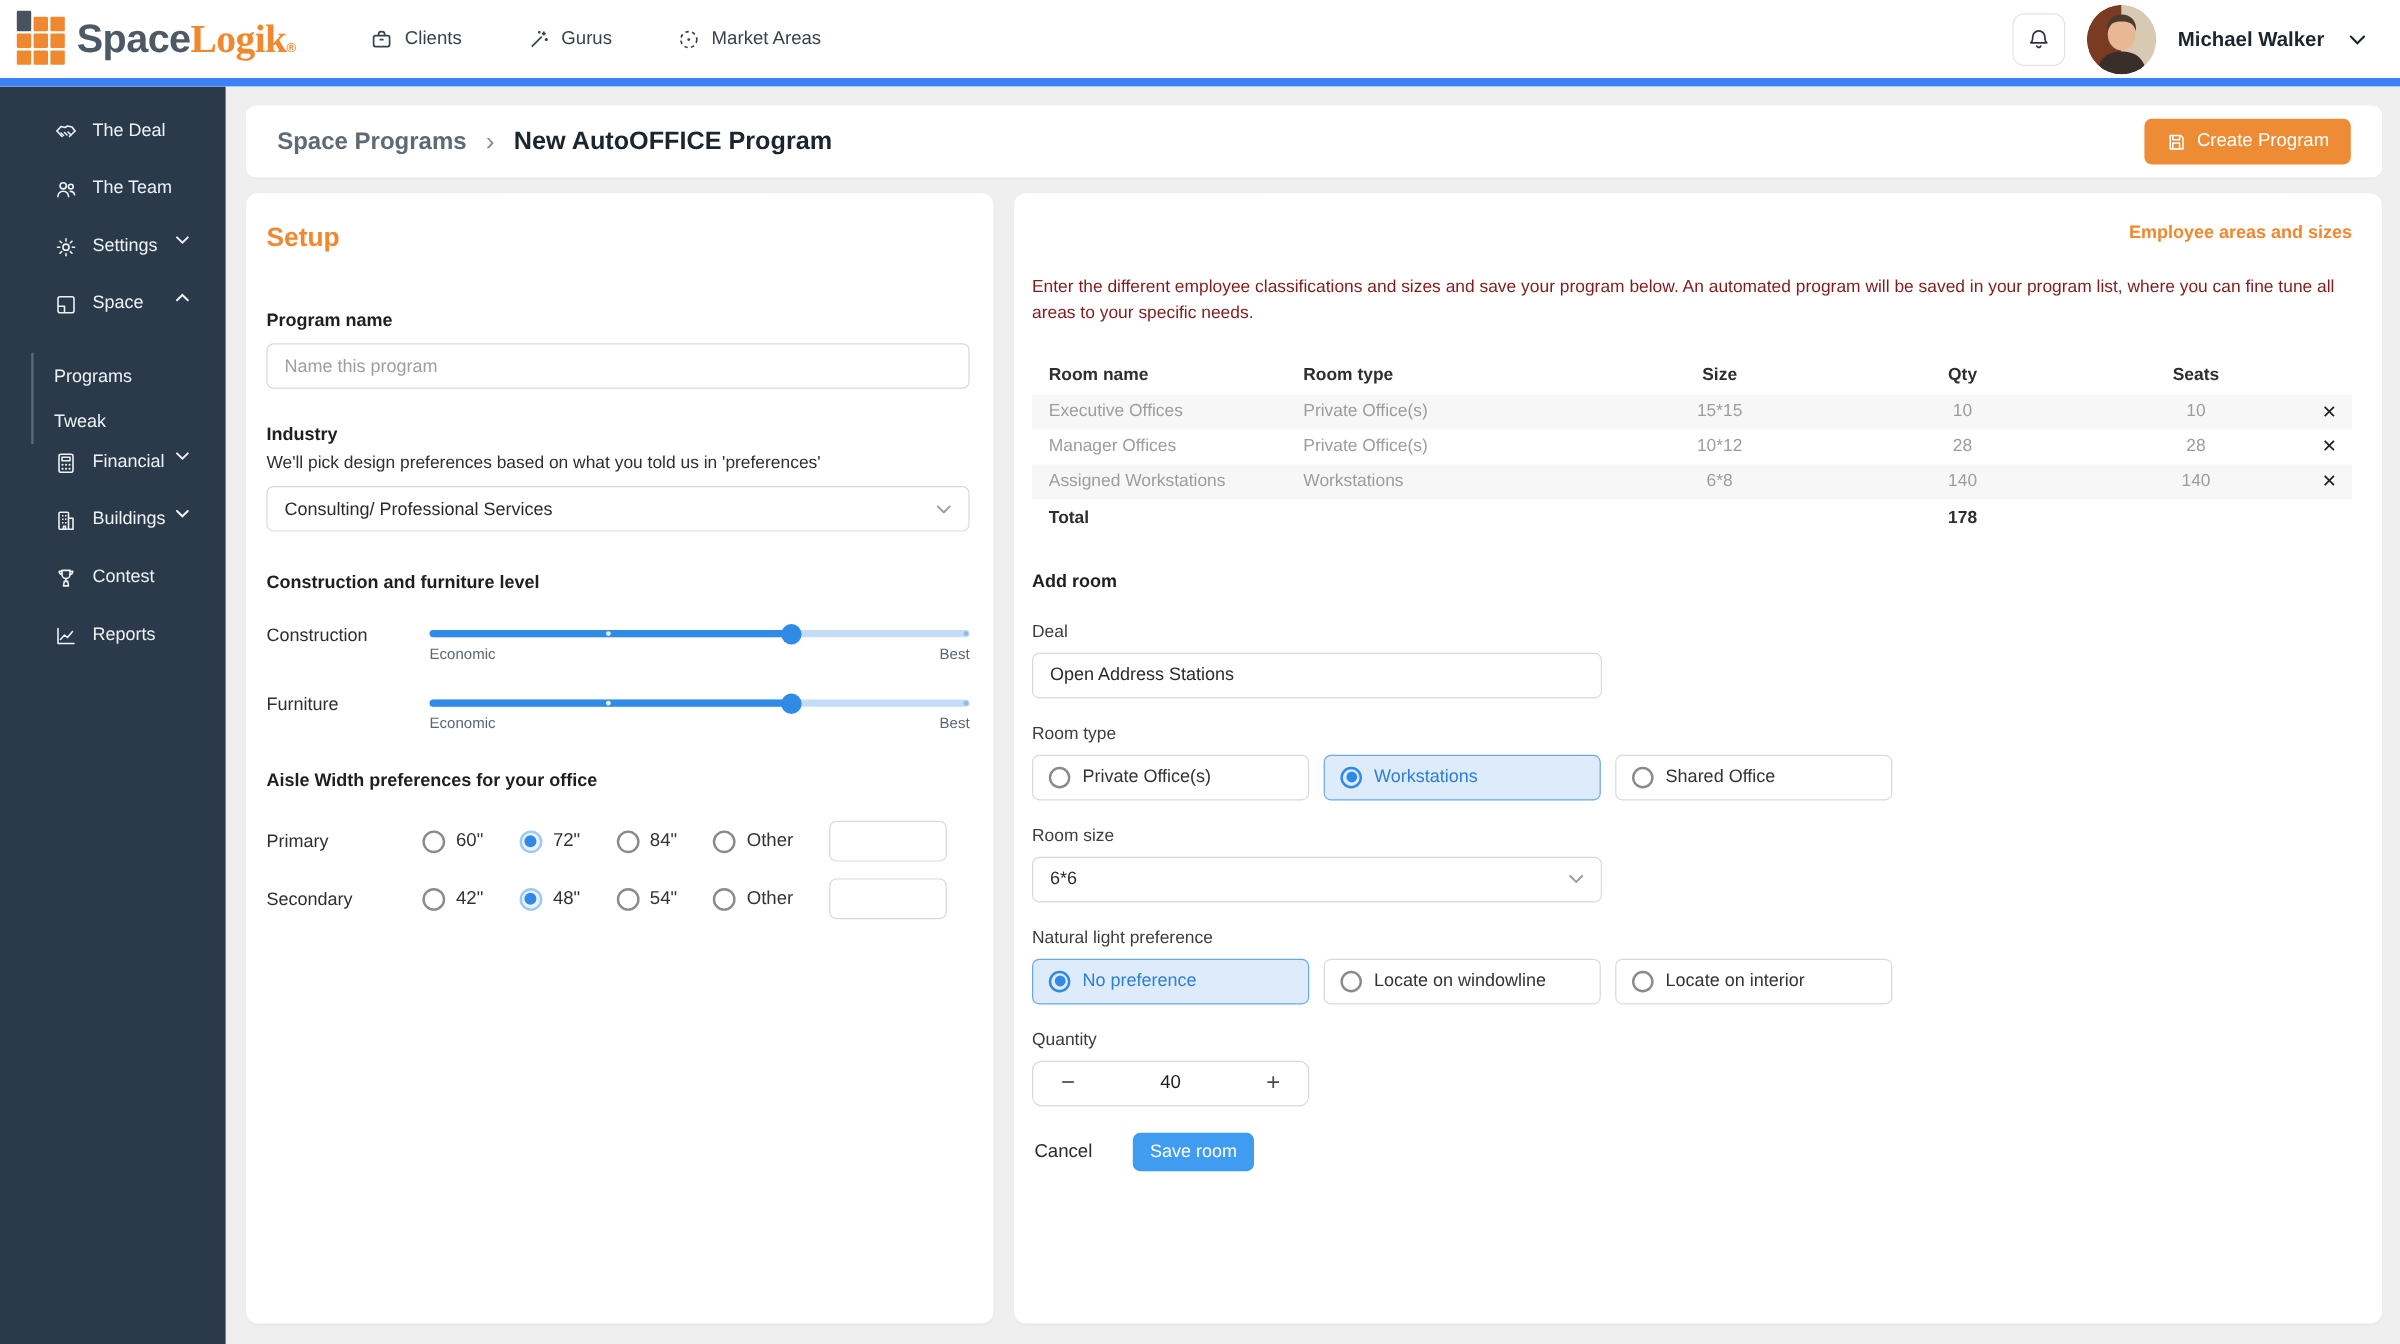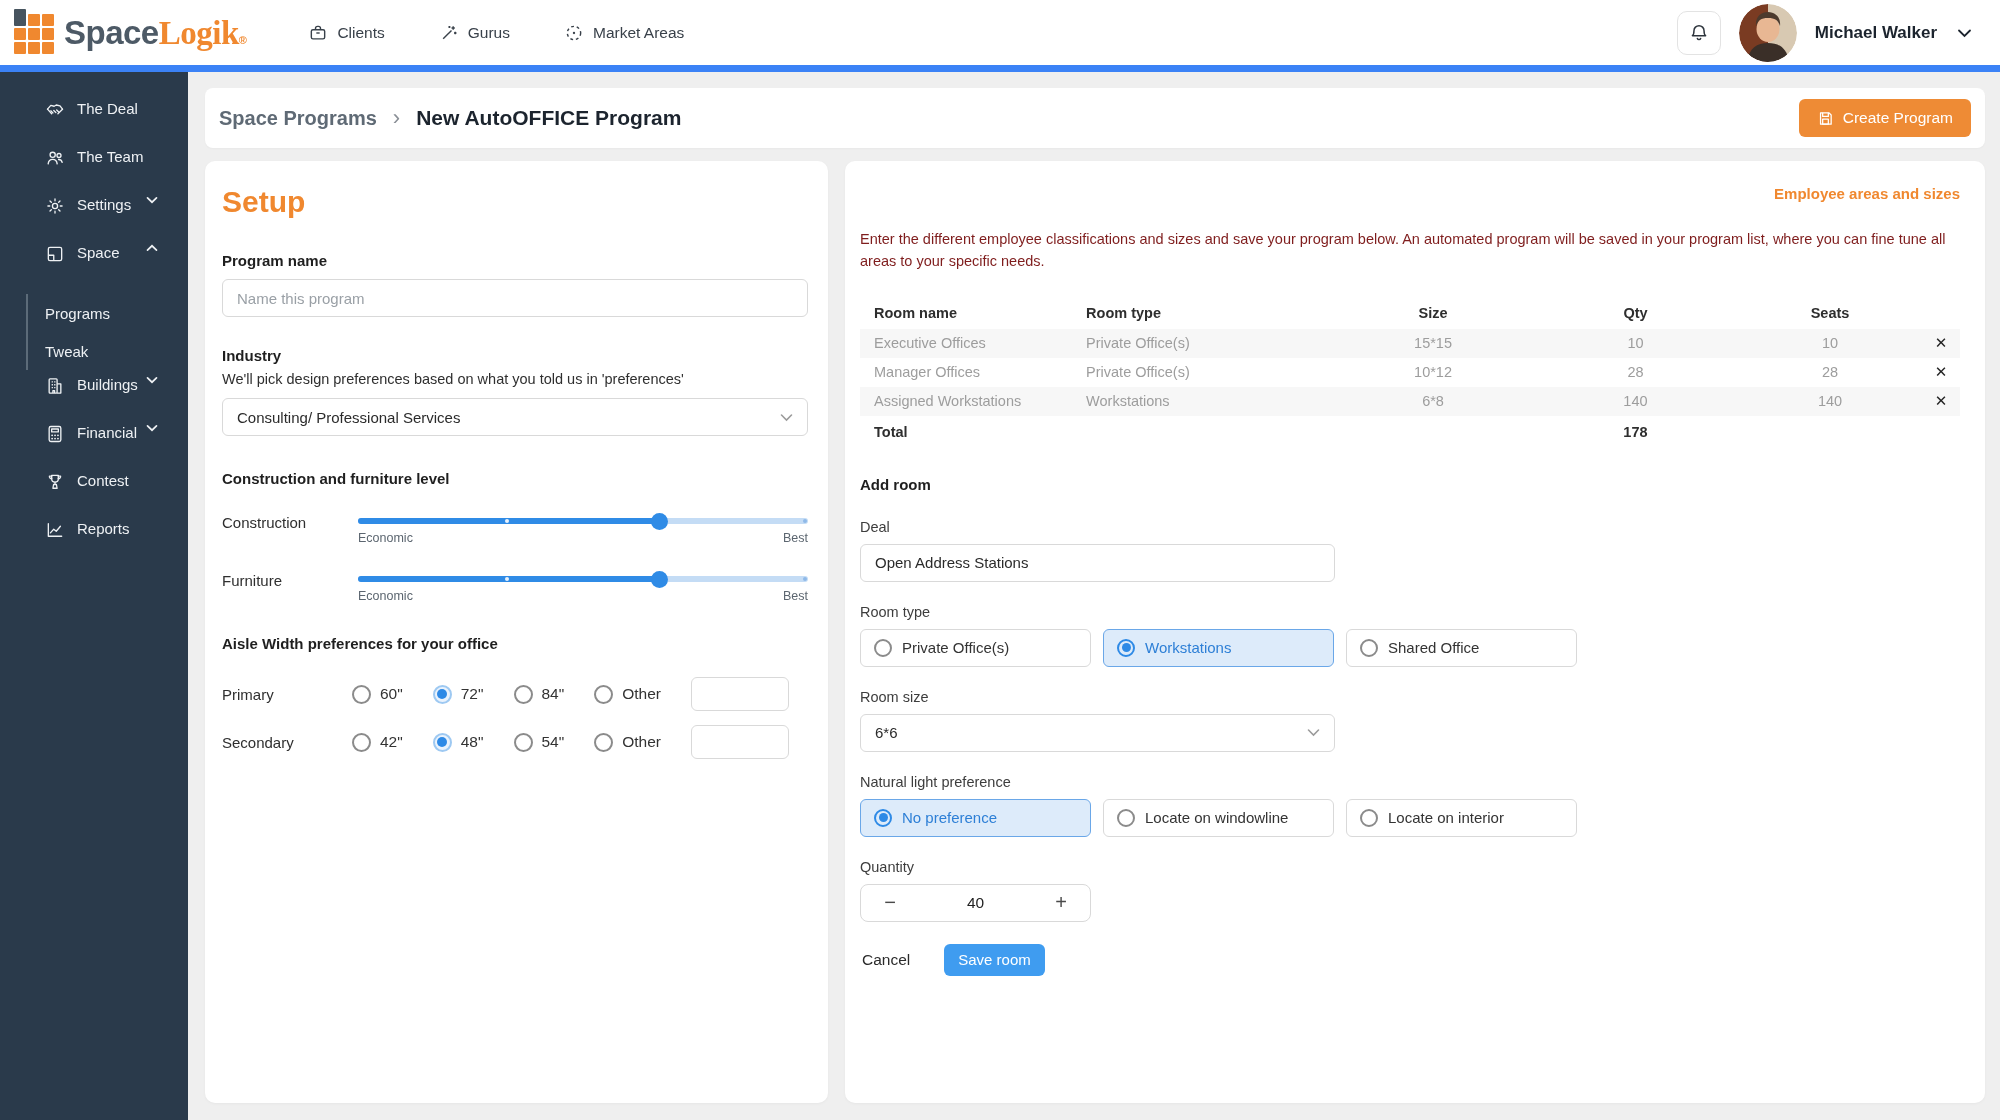--- a/index.html
+++ b/index.html
@@ -29,33 +29,33 @@
   .sidebar { width:188px; flex:0 0 188px; background:#2a3a4b; padding-top:28px; color:#eef1f4; }
   .side-item { display:flex; align-items:flex-start; height:48px; padding:0 18px 0 20px; font-size:15px; font-weight:500; cursor:pointer;margin-left:25px; }
   .side-item svg { margin-right:12px; flex:0 0 auto; }
   .side-item .chev { margin-left:auto; display:flex; }
   .side-sub { border-left:2px solid #5c6b79; margin:2px 0 6px 26px; padding-left:17px; }
   .side-sub-item { height:38px; display:flex; align-items:center; font-size:15px; font-weight:500; cursor:pointer; }
 
   .content { flex:1; padding:16px 15px 0 17px; display:flex; flex-direction:column; min-width:0; }
 
   
-  .crumb-bar { background:#fff; border-radius:8px; height:60px; display:flex; align-items:center; padding:0 14px; box-shadow:0 1px 2px rgba(0,0,0,0.03); }
+  .crumb-bar { background:#fff; border-radius:8px; height:60px; display:flex; align-items:center; padding:0 26px; box-shadow:0 1px 2px rgba(0,0,0,0.03); }
   .crumb-parent { font-size:20px; font-weight:bold; color:#5f6a75; cursor:pointer; }
   .crumb-sep { font-size:22px; color:#8a8f96; margin:0 16px; }
   .crumb-current { font-size:21px; font-weight:bold; color:#1c242e; }
   .create-btn { margin-left:auto; background:#ee8b35; color:#fff; font-size:15.5px; border:none; border-radius:6px; height:38px; padding:0 18px; display:flex; align-items:center; gap:9px; cursor:pointer; font-family:inherit; }
 
   
   .cols { display:flex; gap:17px; margin-top:13px; height:942px; }
   .card { background:#fff; border-radius:10px; box-shadow:0 1px 3px rgba(0,0,0,0.04); }
   .card-left { width:623px; flex:0 0 623px; padding:24px 20px 24px 17px; }
   .card-right { flex:1; padding:24px 25px 24px 15px; }
   .section-title { color:#f0882f; font-weight:bold; }
-  .card-left .section-title { font-size:30px; margin-bottom:33px; }
+  .card-left .section-title { font-size:22px; margin-bottom:48px; }
   .card-right .section-title { font-size:15px; margin-bottom:26px;text-align:right; }
 
   .field-label-strong { font-size:15px; font-weight:bold; color:#1f1f1f; margin-bottom:10px; }
   .field-label { font-size:14.5px; color:#3d3d3d; margin-bottom:9px; }
   .text-input, .select-box { width:100%; height:38px; border:1px solid #d9d9d9; border-radius:6px; font-size:15px; color:#2b2b2b; padding:0 14px; background:#fff; font-family:inherit; }
   .text-input::placeholder { color:#9aa0a6; }
   .select-box { display:flex; align-items:center; justify-content:space-between; cursor:pointer; }
   .help-text { font-size:14.5px; color:#2f2f2f; margin-bottom:11px; }
 
   
@@ -256,41 +256,41 @@
         <div class="side-sub-item">
             <span>Programs</span>
           </div>
         <div class="side-sub-item">
             <span>Tweak</span>
           </div>
       </div>
       <div class="side-item">
         <span>
             <svg width="20" height="20" viewBox="0 0 24 24" fill="none" stroke="#eef1f4" stroke-width="1.6" stroke-linejoin="round">
+              <rect x="5" y="3" width="14" height="18" rx="2"></rect>
+              <rect x="8" y="6" width="8" height="3.5"></rect>
+              <path d="M8.5 13.5h.1M12 13.5h.1M15.5 13.5h.1M8.5 17.5h.1M12 17.5h.1M15.5 17.5h.1" stroke-width="2.1" stroke-linecap="round"></path>
+            </svg>
+          </span>
+        <span>Financial</span>
+        <span class="chev">
+            <svg width="12" height="8" viewBox="0 0 12 8" fill="none" stroke="#eef1f4" stroke-width="1.7" stroke-linecap="round">
+              <path d="M1.5 1.8 6 6.2l4.5-4.4"></path>
+            </svg>
+          </span>
+      </div>
+      <div class="side-item">
+        <span>
+            <svg width="20" height="20" viewBox="0 0 24 24" fill="none" stroke="#eef1f4" stroke-width="1.6" stroke-linejoin="round">
               <rect x="5" y="3.5" width="9.5" height="17" rx="1"></rect>
               <path d="M14.5 9.5H19V20.5h-4.5"></path>
               <path d="M8 7h1.5M11 7h1.5M8 10.5h1.5M11 10.5h1.5M8 14h1.5M11 14h1.5M9.5 20.5v-3h2v3"></path>
             </svg>
           </span>
         <span>Buildings</span>
-        <span class="chev">
-            <svg width="12" height="8" viewBox="0 0 12 8" fill="none" stroke="#eef1f4" stroke-width="1.7" stroke-linecap="round">
-              <path d="M1.5 1.8 6 6.2l4.5-4.4"></path>
-            </svg>
-          </span>
-      </div>
-      <div class="side-item">
-        <span>
-            <svg width="20" height="20" viewBox="0 0 24 24" fill="none" stroke="#eef1f4" stroke-width="1.6" stroke-linejoin="round">
-              <rect x="5" y="3" width="14" height="18" rx="2"></rect>
-              <rect x="8" y="6" width="8" height="3.5"></rect>
-              <path d="M8.5 13.5h.1M12 13.5h.1M15.5 13.5h.1M8.5 17.5h.1M12 17.5h.1M15.5 17.5h.1" stroke-width="2.1" stroke-linecap="round"></path>
-            </svg>
-          </span>
-        <span>Financial</span>
         <span class="chev">
             <svg width="12" height="8" viewBox="0 0 12 8" fill="none" stroke="#eef1f4" stroke-width="1.7" stroke-linecap="round">
               <path d="M1.5 1.8 6 6.2l4.5-4.4"></path>
             </svg>
           </span>
       </div>
       <div class="side-item">
         <span>
             <svg width="20" height="20" viewBox="0 0 24 24" fill="none" stroke="#eef1f4" stroke-width="1.6" stroke-linecap="round" stroke-linejoin="round">
               <path d="M8 4h8v4.2a4 4 0 0 1-8 0z"></path>

